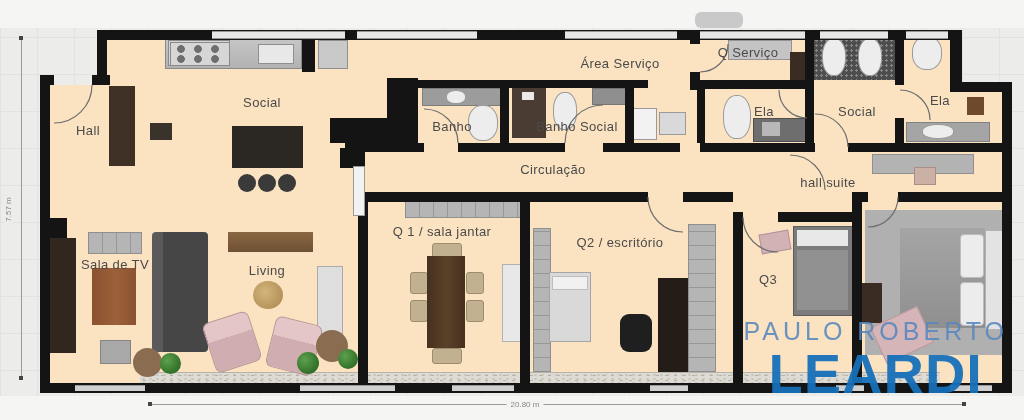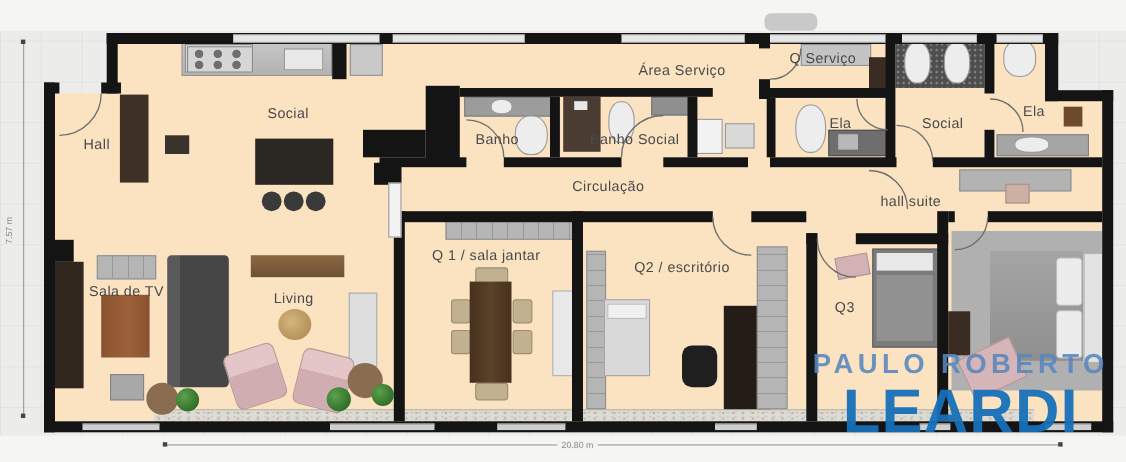--- a/index.html
+++ b/index.html
@@ -20,21 +20,21 @@
   .fur{position:absolute;z-index:3;}
   .wall{position:absolute;background:#141414;z-index:4;}
   .win{position:absolute;background:#e6e6e6;border-top:1px solid #979797;border-bottom:1px solid #979797;z-index:5;}
   .winb{position:absolute;background:#cfcfcf;border-top:1px solid #9a9a9a;z-index:5;}
   svg.arcs{position:absolute;left:0;top:0;z-index:5;}
   .lbl{position:absolute;z-index:6;font-size:13px;color:#4a4a4a;white-space:nowrap;transform:translateX(-50%);letter-spacing:.4px;}
   .dim{position:absolute;z-index:6;color:#8a8a8a;font-size:8px;}
   .dimline{position:absolute;z-index:6;border-color:#9a9a9a;}
   .tick{position:absolute;z-index:6;width:4px;height:4px;background:#444;}
   .wm{position:absolute;right:16px;bottom:18px;z-index:7;text-align:center;line-height:1;}
-  .wm1{font-size:25px;font-weight:bold;letter-spacing:4px;color:rgba(87,134,190,.88);}
+  .wm1{font-size:25px;font-weight:normal;letter-spacing:4px;color:rgba(87,134,190,.88);}
   .wm2{font-size:56px;font-weight:900;letter-spacing:1px;color:rgba(22,112,184,.95);margin-top:2px;}
   .wardrobe{background:#b5b5b5;background-image:repeating-linear-gradient(90deg,transparent 0 13px,#979797 13px 14px);border:1px solid #8f8f8f;}
   .wardrobeV{background:#b5b5b5;background-image:repeating-linear-gradient(0deg,transparent 0 13px,#979797 13px 14px);border:1px solid #8f8f8f;}
   .tile{background:#4d4d4d;background-image:radial-gradient(#878787 1px, transparent 1.4px);background-size:5px 5px;}
   .oval{background:#ededed;border:1px solid #9a9a9a;border-radius:45%;}
   .plant{border-radius:50%;background:radial-gradient(circle at 35% 35%, #5da04e, #2e6d26 75%);}
   .stove{background:#d6d6d6;border:1px solid #8a8a8a;
     background-image:
       radial-gradient(circle at 10px 6px,#6e6e6e 3.5px,transparent 4.2px),
       radial-gradient(circle at 10px 16px,#6e6e6e 3.5px,transparent 4.2px),

